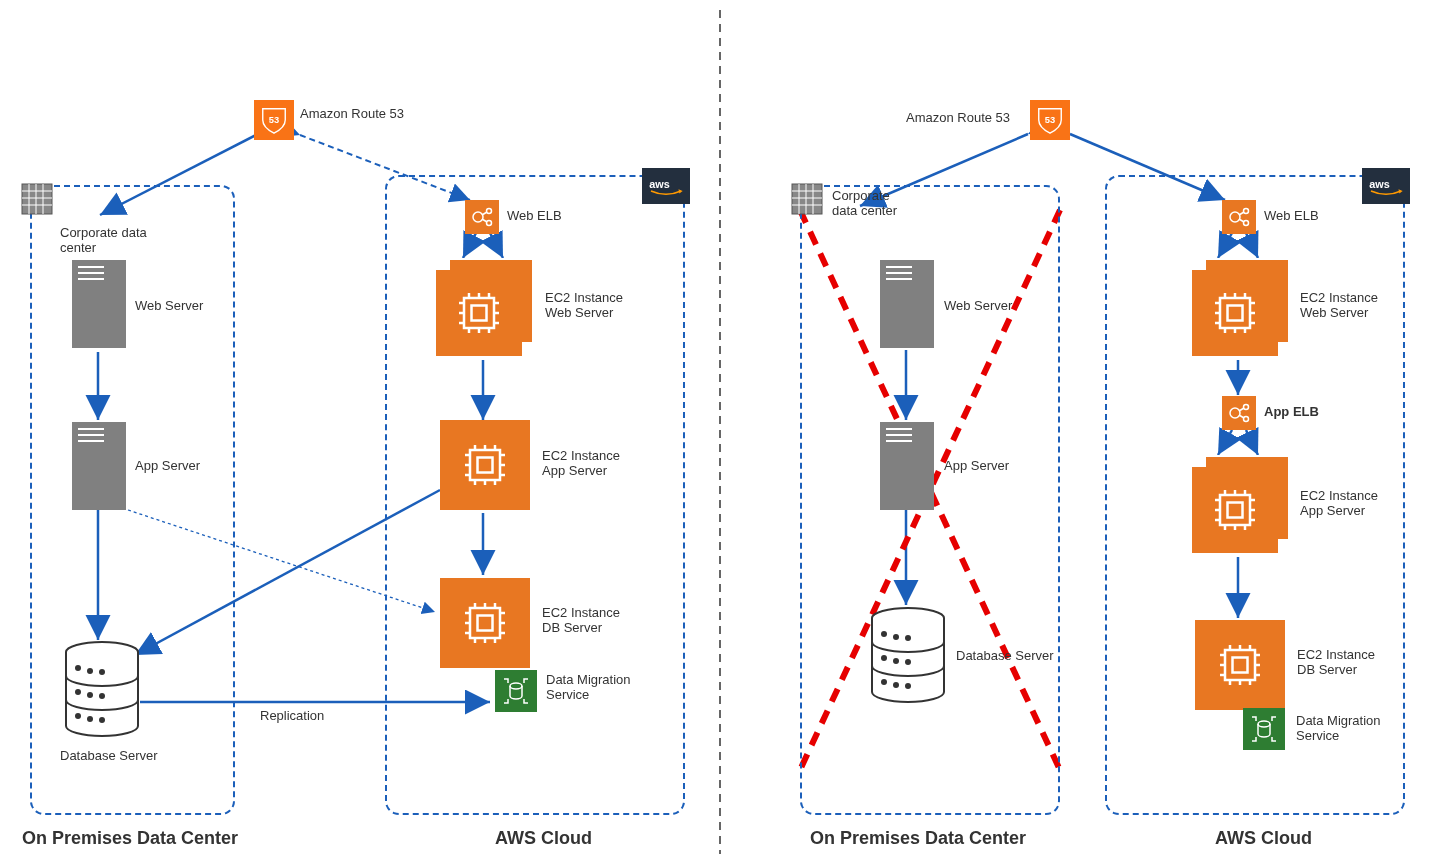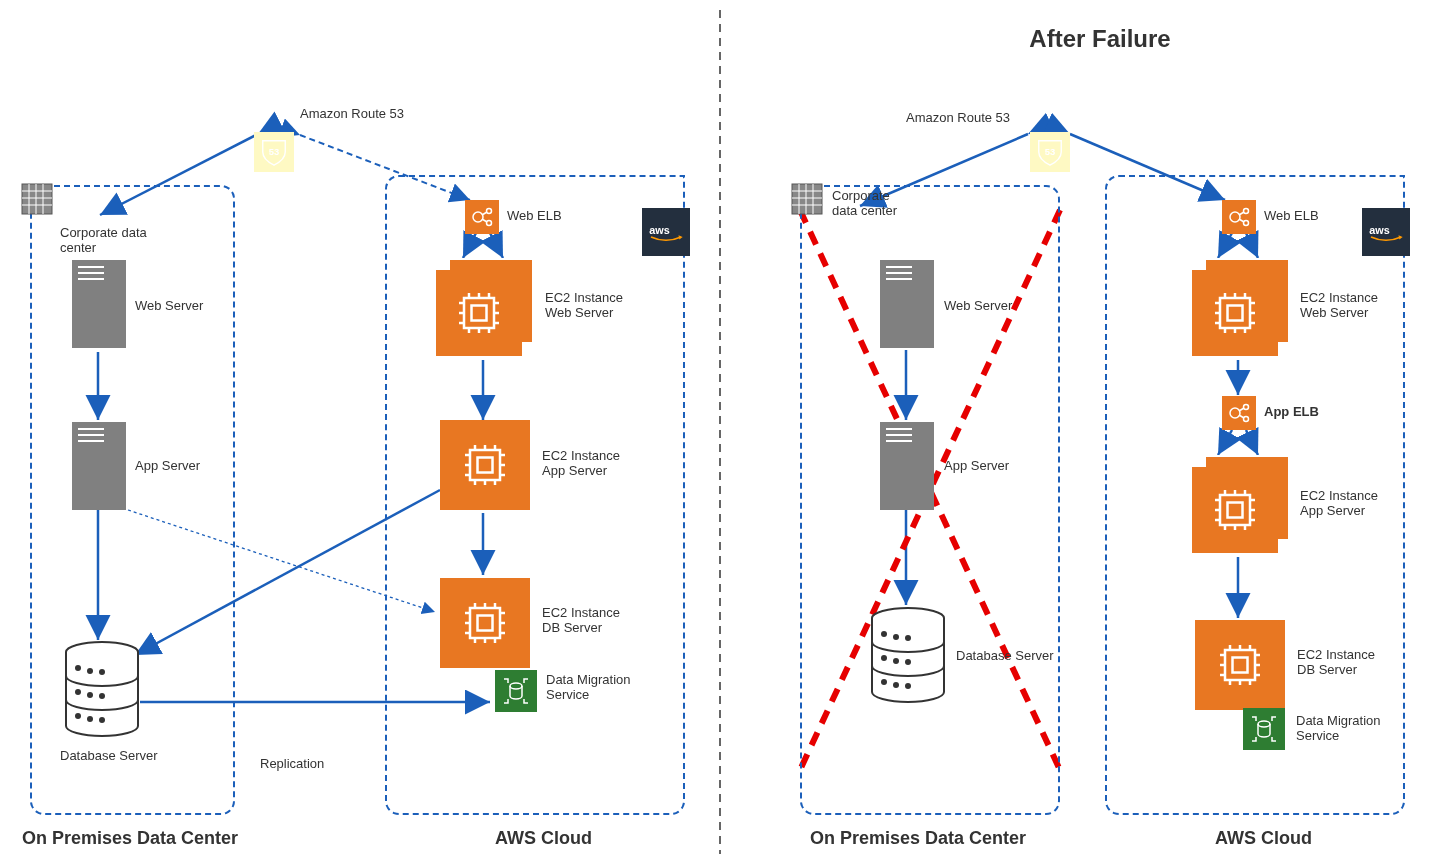--- a/index.html
+++ b/index.html
@@ -43,26 +43,25 @@
   .aws-region-box {
     position: absolute;
     border: 2px dashed #1b5fba;
     border-top-left-radius: 14px;
     border-bottom-left-radius: 14px;
     border-bottom-right-radius: 14px;
   }
   .aws-badge {
     position: absolute;
     width: 48px;
-    height: 48px;
+    height: 36px;
     background: #232f3e;
     display: flex;
     align-items: center;
     justify-content: center;
-    margin-top: 40px;
   }
   .aws-badge svg { width: 34px; height: 20px; }
   .icon-box {
     position: absolute;
     display: flex;
     align-items: center;
     justify-content: center;
   }
   .ec2-box { background: #e87722; }
   .ec2-stack {
@@ -74,22 +73,21 @@
     border: 2px solid #fff;
   }
   .ec2-stack .front {
     position: absolute;
     background: #e87722;
     display: flex;
     align-items: center;
     justify-content: center;
   }
   .route53 {
-    background: #fef9c3;
-    margin-top: 32px;
+    background: #f97316;
   }
   .elb {
     background: #e87722;
   }
   .dms {
     background: #2e7d32;
   }
   .server-box {
     position: absolute;
     background: #808080;
@@ -161,21 +159,20 @@
 
   <line x1="1238" y1="557" x2="1238" y2="618" stroke="#1b5fba" stroke-width="2.5" marker-end="url(#arrow)"></line>
 
   <line x1="906" y1="350" x2="906" y2="420" stroke="#1b5fba" stroke-width="2.5" marker-end="url(#arrow)"></line>
   <line x1="906" y1="505" x2="906" y2="605" stroke="#1b5fba" stroke-width="2.5" marker-end="url(#arrow)"></line>
 
   <line x1="800" y1="210" x2="1060" y2="770" stroke="#e60000" stroke-width="6" stroke-dasharray="14,10"></line>
   <line x1="1060" y1="210" x2="800" y2="770" stroke="#e60000" stroke-width="6" stroke-dasharray="14,10"></line>
 </svg>
 
-<div class="title" style="left:900px; top:25px;">After Failure</div>
 
 <div class="region-box" style="left:30px; top:185px; width:205px; height:630px;"></div>
 <div class="subtitle" style="left:22px; top:828px;">On Premises Data Center</div>
 
 <div class="aws-region-box" style="left:385px; top:175px; width:300px; height:640px;"></div>
 <div class="aws-badge" style="left:642px; top:168px;">
   <svg viewBox="0 0 40 24">
         <text x="0" y="14" fill="#fff" font-size="13" font-weight="700" font-family="Arial">aws</text>
         <path d="M2 18 Q20 26 38 18" stroke="#f90" stroke-width="1.8" fill="none"></path>
         <path d="M35 16 L40 18 L36 21" fill="#f90"></path>
@@ -321,21 +318,21 @@
 <div class="icon-box dms" style="left:495px; top:670px; width:42px; height:42px;">
   <svg width="30" height="30" viewBox="0 0 30 30">
         <ellipse cx="15" cy="10" rx="6" ry="3" fill="none" stroke="#fff" stroke-width="1.5"></ellipse>
         <path d="M9 10 L9 20 A6 3 0 0 0 21 20 L21 10" fill="none" stroke="#fff" stroke-width="1.5"></path>
         <path d="M3 3 L7 3 L7 7" fill="none" stroke="#fff" stroke-width="1.5"></path>
         <path d="M27 3 L23 3 L23 7" fill="none" stroke="#fff" stroke-width="1.5"></path>
         <path d="M3 27 L7 27 L7 23" fill="none" stroke="#fff" stroke-width="1.5"></path>
         <path d="M27 27 L23 27 L23 23" fill="none" stroke="#fff" stroke-width="1.5"></path>
       </svg>
 </div>
-<div class="label" style="left:260px; top:708px;margin-top:48px;">Replication</div>
+<div class="label" style="left:260px; top:708px;">Replication</div>
 <div class="label" style="left:546px; top:672px; white-space:pre-line;">Data Migration
 Service</div>
 
 <div class="region-box" style="left:800px; top:185px; width:260px; height:630px;"></div>
 <div class="subtitle" style="left:810px; top:828px;">On Premises Data Center</div>
 
 <div class="aws-region-box" style="left:1105px; top:175px; width:300px; height:640px;"></div>
 <div class="aws-badge" style="left:1362px; top:168px;">
   <svg viewBox="0 0 40 24">
         <text x="0" y="14" fill="#fff" font-size="13" font-weight="700" font-family="Arial">aws</text>

